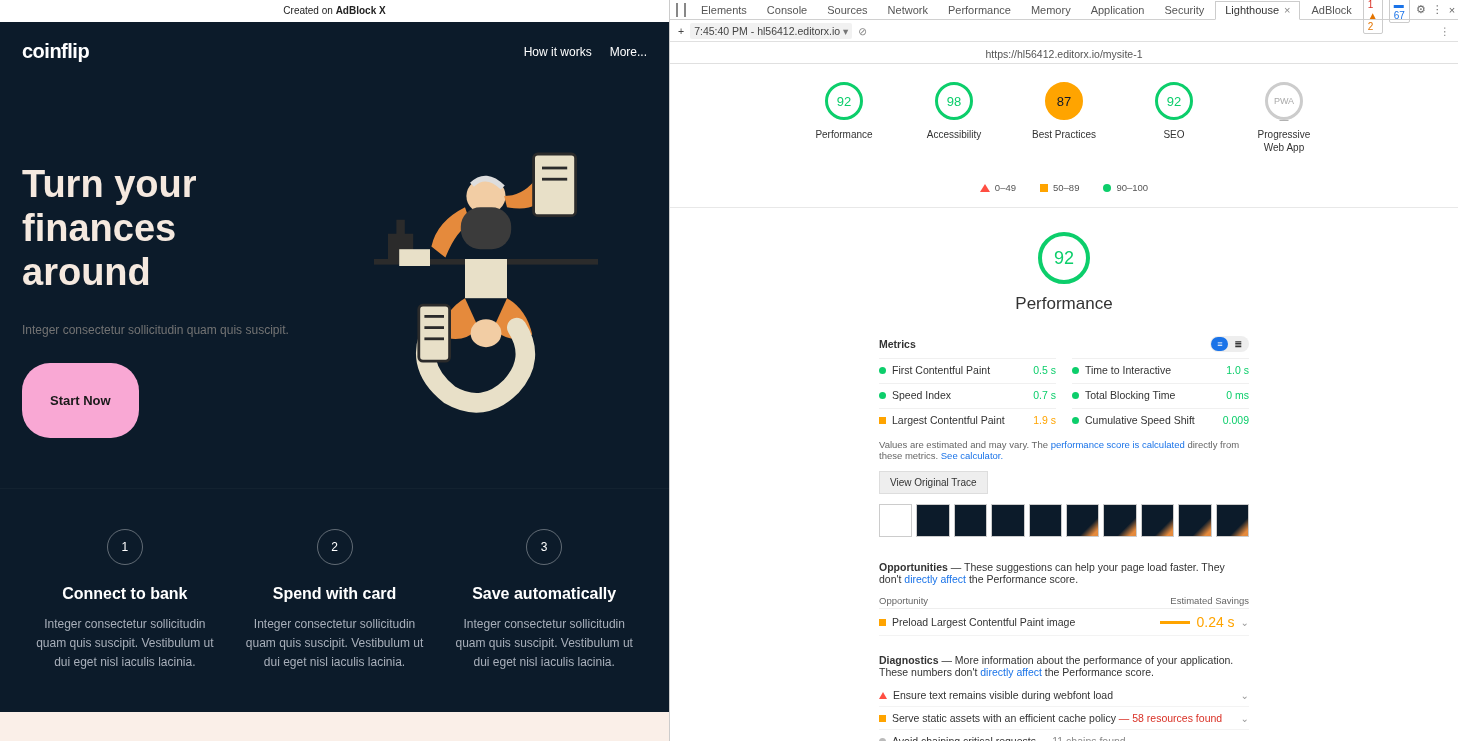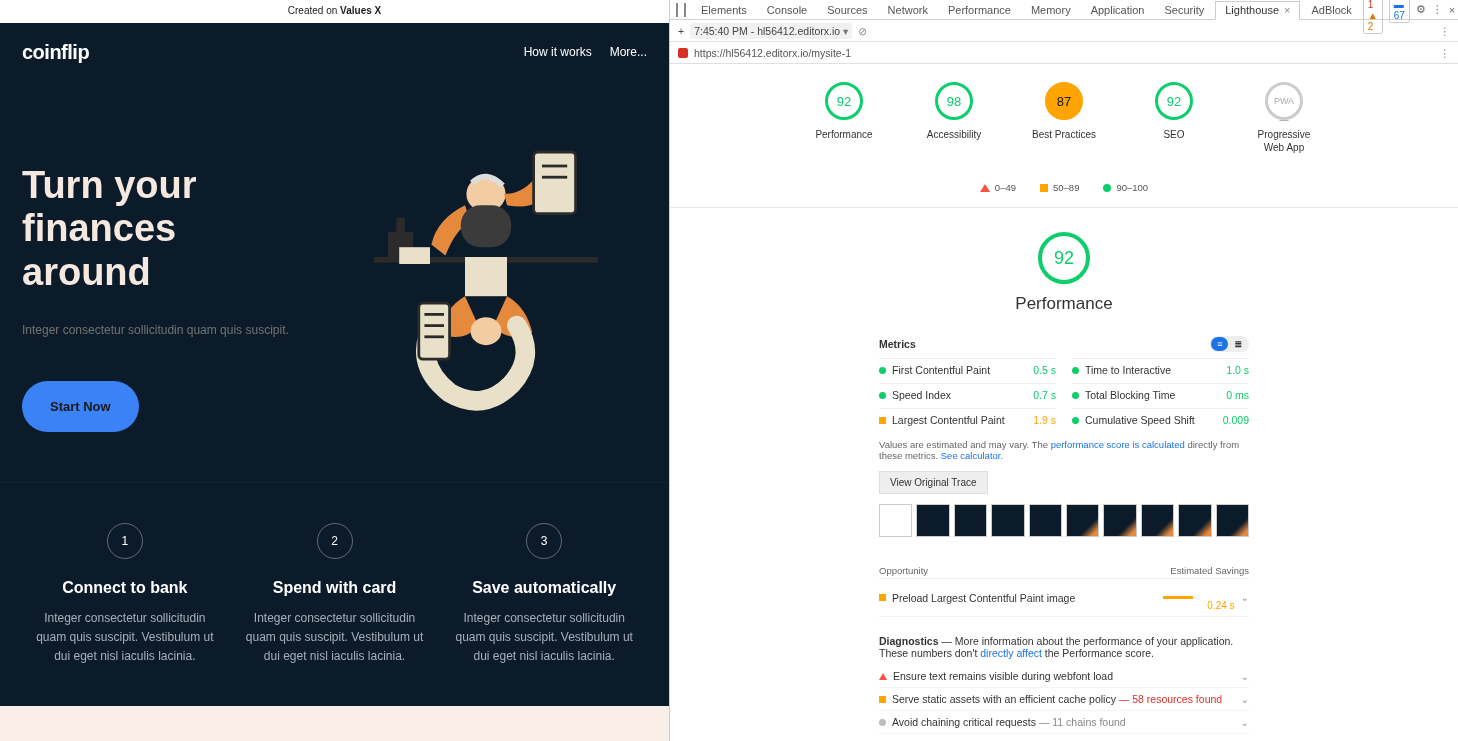--- a/index.html
+++ b/index.html
@@ -12,21 +12,21 @@
 .editor-ribbon { height: 23px; font-size: 10px; color: #222; padding: 5px 0; text-align: center; background: #fff; }
 .editor-ribbon strong { font-weight: 700; }
 .site-body { background: #0c1b2a; color: #fff; min-height: 718px; }
 .nav { display: flex; justify-content: space-between; align-items: center; padding: 18px 22px 10px; }
 .brand { font-size: 20px; font-weight: 600; letter-spacing: -0.5px; }
 .nav-links { display: flex; gap: 18px; font-size: 12px; }
 .hero { display: flex; padding: 50px 22px 50px 22px; gap: 10px; }
 .hero-text { flex: 1; max-width: 320px; margin-top: 40px; }
 .hero-text h1 { font-size: 38px; line-height: 1.15; font-weight: 700; color: #f5e9df; }
 .hero-text p { margin-top: 26px; color: #737373; font-size: 12px; line-height: 1.5; }
-.cta { display: inline-block; margin-top: 42px; background: #3b82f6; color: #1a1a1a; padding: 18px 28px; border-radius: 28px; font-size: 13px; font-weight: 600; }
+.cta { display: inline-block; margin-top: 24px; background: #f9a8d4; color: #1a1a1a; padding: 30px 28px; border-radius: 28px; font-size: 13px; font-weight: 600; }
 .hero-illus { flex: 1.1; display: flex; justify-content: center; align-items: center; }
 .illus-svg { width: 280px; height: 280px; }
 .features { display: flex; gap: 20px; padding: 40px 30px 40px; border-top: 1px solid rgba(255,255,255,0.03); }
 .feature { flex: 1; text-align: center; }
 .feature .circle { width: 36px; height: 36px; border: 1px solid rgba(255,255,255,0.35); border-radius: 50%; display: flex; align-items: center; justify-content: center; margin: 0 auto 20px; font-size: 12px; color: #fff; }
 .feature h3 { font-size: 16px; font-weight: 600; color: #fff; margin-bottom: 12px; }
 .feature p { font-size: 12px; color: #a8afba; line-height: 1.6; }
 .site-foot-strip { height: 60px; background: #faefe8; }
 
 
@@ -36,21 +36,21 @@
 .dt-tab { padding: 6px 9px; cursor: pointer; white-space: nowrap; height: 100%; display: flex; align-items: center; position: relative; }
 .dt-tab.active { background: #fff; color: #333; border: 1px solid #ccc; border-bottom: 1px solid #fff; margin-bottom: -1px; }
 .dt-tab .close-x { margin-left: 5px; color: #888; }
 .dt-right { margin-left: auto; display: flex; align-items: center; gap: 6px; }
 .badge { border: 1px solid #ccc; padding: 1px 4px; font-size: 10px; border-radius: 2px; }
 .badge.err { color: #d93025; }
 .badge.info { color: #1a73e8; }
 .dt-urlbar { height: 22px; display: flex; align-items: center; padding: 0 8px; gap: 6px; font-size: 10.5px; color: #444; border-bottom: 1px solid #e0e0e0; }
 .dt-urlbar .tab-pill { padding: 2px 4px; background: #f1f1f1; border-radius: 2px; white-space: nowrap; }
 .dt-urlbar .arrow { color: #777; }
-.dt-urlrow { height: 22px; display: flex; align-items: center; padding: 0 8px; gap: 6px; font-size: 10.5px; color: #d93025; border-bottom: 1px solid #e0e0e0; }
+.dt-urlrow { height: 22px; display: flex; align-items: center; padding: 0 8px; gap: 6px; font-size: 10.5px; color: #d93025; border-bottom: 1px solid #e0e0e0; flex-direction: column; }
 .dt-urlrow .lock-bad { width: 10px; height: 10px; background: #d93025; border-radius: 2px; }
 .dt-urlrow .url { color: #555; flex: 1; }
 .dt-urlrow .dots { color: #888; }
 
 .lh-body { flex: 1; overflow-y: auto; background: #fff; position: relative; }
 .gauges { display: flex; gap: 38px; justify-content: center; padding: 18px 0 8px; }
 .gauge { text-align: center; width: 72px; }
 .gauge-ring { width: 38px; height: 38px; border-radius: 50%; display: flex; align-items: center; justify-content: center; margin: 0 auto 8px; font-size: 13px; font-weight: 500; }
 .gauge-ring.green { border: 3px solid #0cce6b; color: #0cce6b; }
 .gauge-ring.orange { border: 3px solid #ffa400; background: #ffa400; color: #0f172a; }
@@ -99,29 +99,29 @@
 .opp-head a { color: #1a73e8; }
 .opp-colhead { display: flex; justify-content: space-between; font-size: 9.5px; color: #666; padding: 4px 0 2px; border-bottom: 1px solid #eee; }
 .opp-row { display: flex; align-items: center; padding: 5px 0; font-size: 10.5px; border-bottom: 1px solid #f3f3f3; gap: 6px; }
 .opp-row .sq-marker { width: 7px; height: 7px; background: #ffa400; flex-shrink: 0; }
 .opp-row .tri-marker { width: 0; height: 0; border-left: 4px solid transparent; border-right: 4px solid transparent; border-bottom: 7px solid #ff4e42; flex-shrink: 0; }
 .opp-row .gr-marker { width: 7px; height: 7px; border-radius: 50%; background: #bbb; flex-shrink: 0; }
 .opp-row .label { flex: 1; color: #333; }
 .opp-row .label .suffix { color: #d93025; }
 .opp-row .label .suffix.grey { color: #888; }
 .opp-row .bar { width: 30px; height: 3px; background: #ffa400; }
-.opp-row .savings { font-size: 10px; color: #ffa400; min-width: 36px; text-align: right; margin-top: 16px; }
+.opp-row .savings { font-size: 14px; color: #ffa400; min-width: 36px; text-align: right; }
 .opp-row .chev { color: #999; font-size: 10px; }
 </style>
 </head>
 <body>
 
 <div class="site-pane">
   <div class="editor-ribbon">
-    <span>Created on </span><strong>Values X</strong>
+    <span>Created on </span><strong>AdBlock X</strong>
   </div>
   <div class="site-body">
     <div class="nav">
       <div class="brand">coinflip</div>
       <div class="nav-links">
         <span>How it works</span>
         <span>More...</span>
       </div>
     </div>
     <div class="hero">
@@ -320,20 +320,21 @@
         <div class="film-frame"></div>
         <div class="film-frame late"></div>
         <div class="film-frame late"></div>
         <div class="film-frame late"></div>
         <div class="film-frame late"></div>
         <div class="film-frame late"></div>
       </div>
     </div>
 
     <div class="opp-section">
+      <div class="opp-head"><strong>Opportunities</strong><span> — These suggestions can help your page load faster. They don't </span><a>directly affect</a><span> the Performance score.</span></div>
       <div class="opp-colhead">
           <span>Opportunity</span>
           <span>Estimated Savings</span>
         </div>
       <div class="opp-row">
         <span class="sq-marker"></span>
         <span class="label">Preload Largest Contentful Paint image</span>
         <span class="bar"></span>
         <span class="savings">0.24 s</span>
         <span class="chev">⌄</span>

